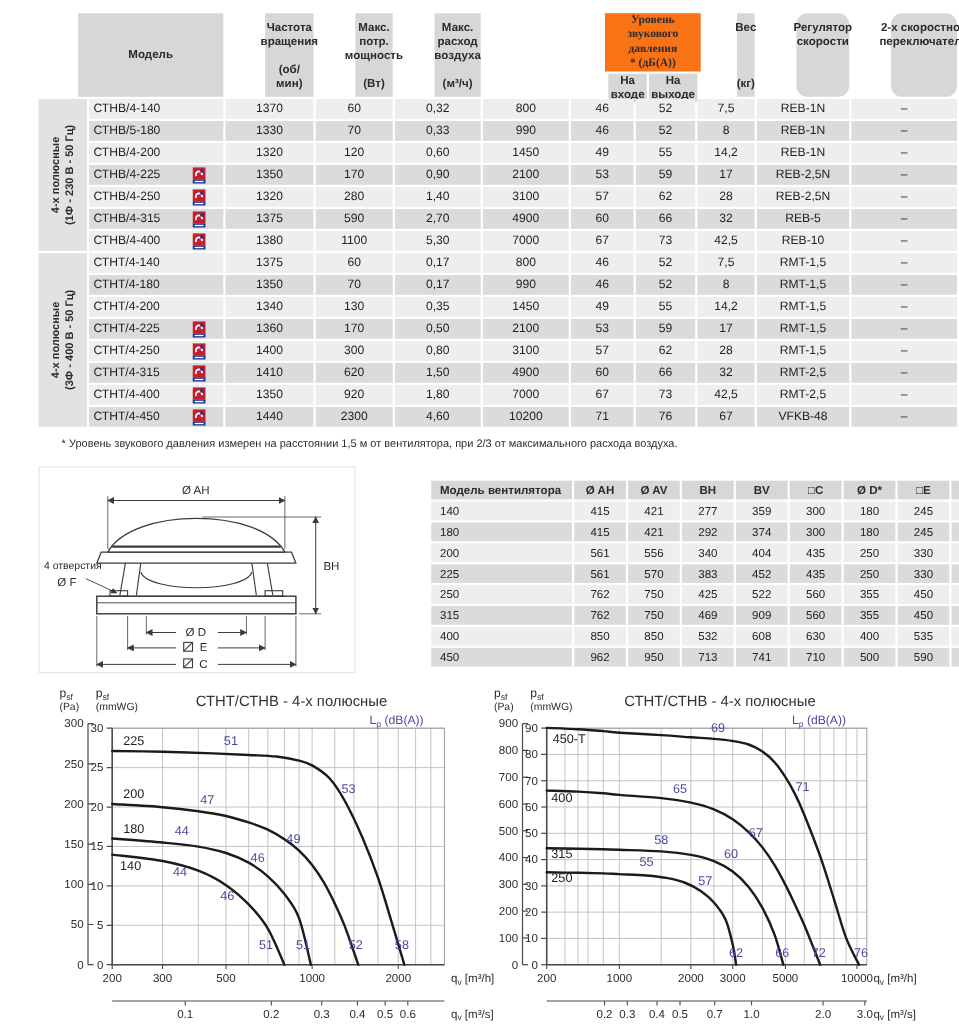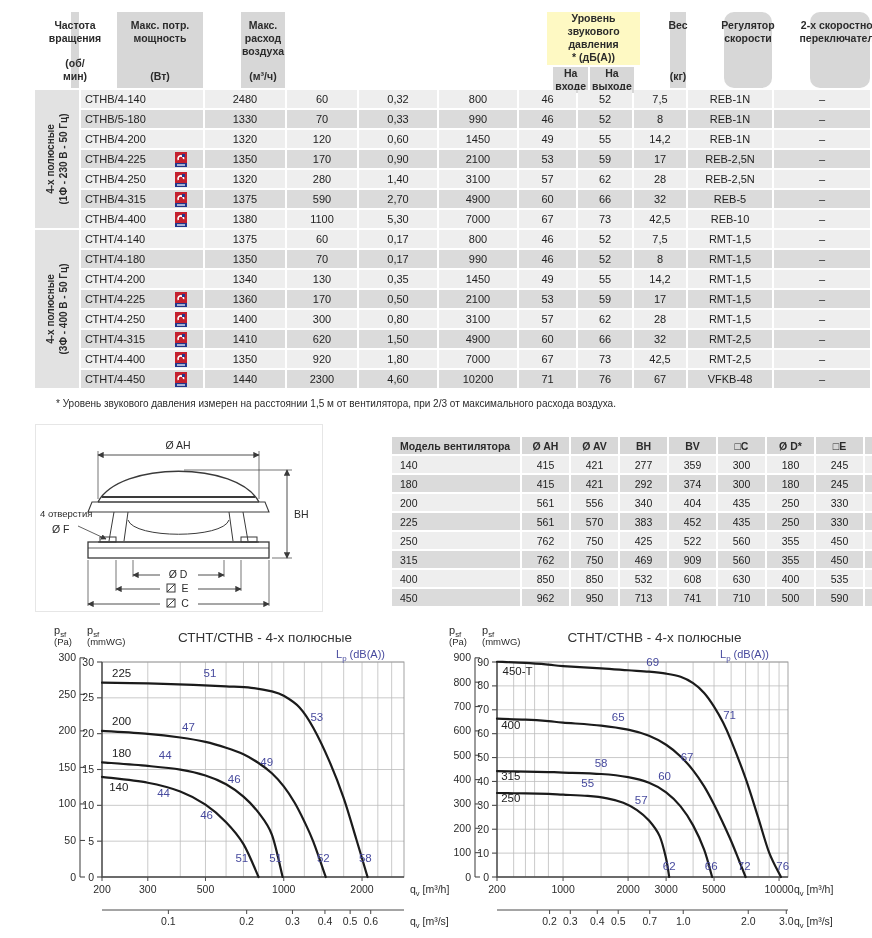--- a/index.html
+++ b/index.html
@@ -11,21 +11,21 @@
     display:grid;
     grid-template-columns:44px 122px 80px 70px 78px 78px 57px 54px 52px 84px 96px;
     grid-template-rows:76px;grid-auto-rows:18px;gap:2px;background:#fff;}
   #main-grid .h{background:#d7d7d7;font-weight:bold;font-size:10.5px;line-height:1.25;
     display:flex;flex-direction:column;justify-content:space-between;align-items:center;
     text-align:center;padding:7px 2px 5px;color:#2b2b2b;margin-left:36px;}
   #main-grid .hm{grid-column:1/span 2;justify-content:center;}
   #main-grid .htop{justify-content:flex-start;border-radius:10px;}
   .hsound{grid-column:7/span 2;padding:0!important;background:#fff!important;
     justify-content:flex-start!important;align-self:stretch;display:flex;flex-direction:column;gap:2px;}
-  .hsound .st{flex:0 0 46px;background:#fef9c3;display:flex;align-items:center;justify-content:center;padding:0 20px;}
+  .hsound .st{flex:0 0 46px;background:#f97316;display:flex;align-items:center;justify-content:center;padding:0 20px;font-family:Liberation Serif, serif;}
   .hsound .sb{flex:1;display:flex;gap:2px;}
   .hsound .sb>div{flex:1;background:#d7d7d7;display:flex;align-items:center;justify-content:center;padding:0 2px;}
   #main-grid .c{font-size:11px;display:flex;align-items:center;justify-content:center;color:#222;}
   #main-grid .c.model{justify-content:flex-start;padding-left:4px;}
   #main-grid .l{background:#eeeeee;} #main-grid .d{background:#dbdbdb;}
   .grp{background:#e2e2e2;position:relative;}
   .grp .rot{position:absolute;inset:0;display:flex;align-items:center;justify-content:center;}
   .grp .rot>div{transform:rotate(-90deg);white-space:nowrap;text-align:center;
     font-size:10px;font-weight:bold;line-height:1.3;color:#2b2b2b;}
   .badge{margin-left:auto;margin-right:16px;flex:0 0 auto;display:block;}
@@ -51,20 +51,21 @@
   .chart{position:absolute;top:622px;}
   #chart-left-box{left:32px;} #chart-right-box{left:440px;}
   svg text{font-family:"Liberation Sans",sans-serif;}
 </style>
 </head>
 <body>
 
 <div id="page">
 
   <div id="main-grid">
+    <div class="h hm">Модель</div>
     <div class="h">
       <div>Частота вращения</div>
       <div>(об/мин)</div>
     </div>
     <div class="h">
       <div>Макс. потр. мощность</div>
       <div>(Вт)</div>
     </div>
     <div class="h">
       <div>Макс. расход воздуха</div>
@@ -93,21 +94,21 @@
           <div>
             <div>4-х полюсные</div>
             <div>(1Ф - 230 В - 50 Гц)</div>
           </div>
         </div>
       </div>
       <div class="c l model">
         <span>СТНВ/4-140</span>
       </div>
       <div class="c l">
-        <span>2480</span>
+        <span>1370</span>
       </div>
       <div class="c l">
         <span>60</span>
       </div>
       <div class="c l">
         <span>0,32</span>
       </div>
       <div class="c l">
         <span>800</span>
       </div>

